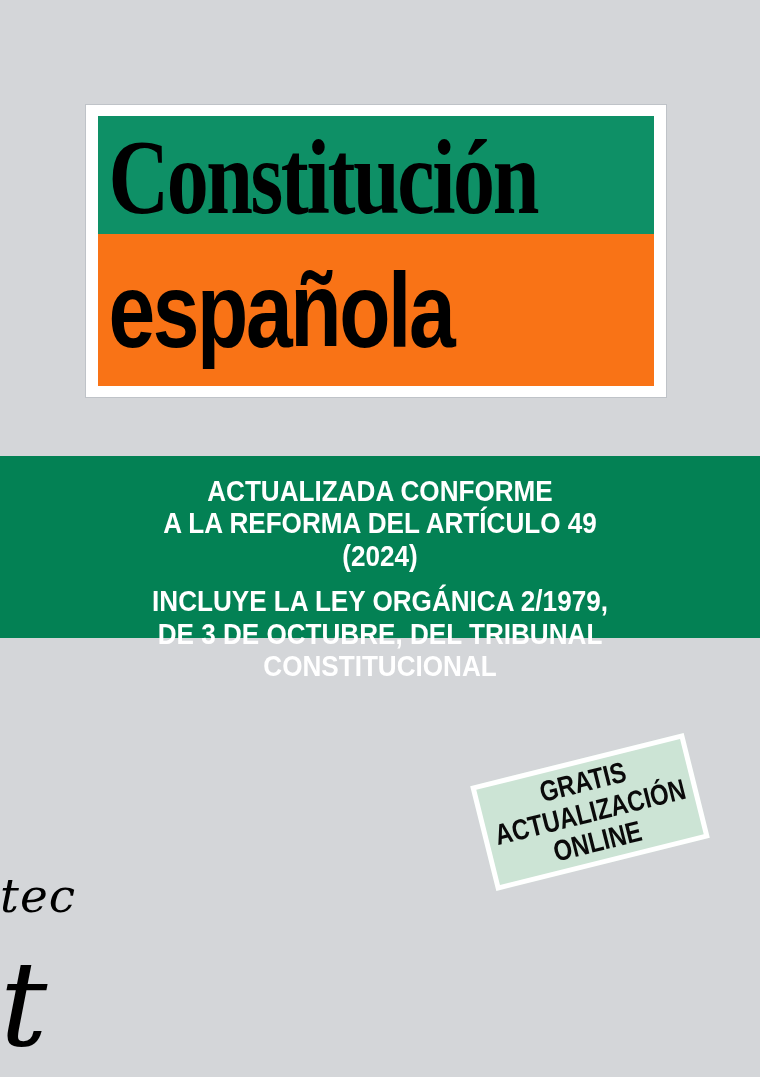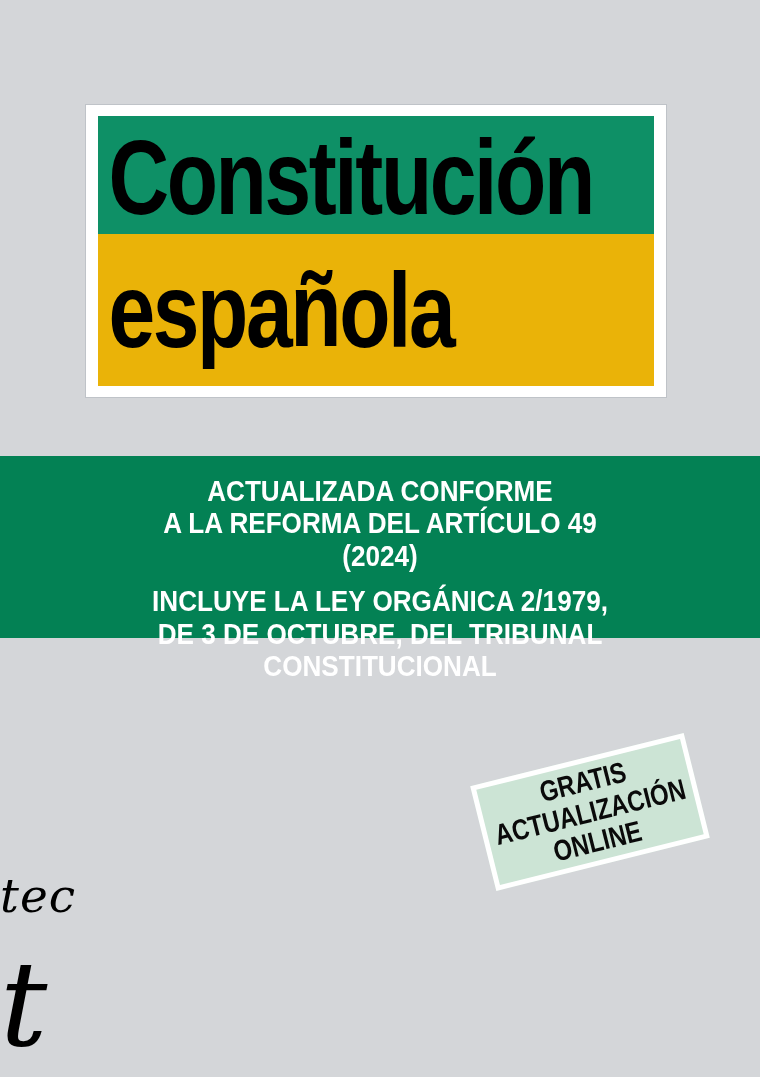--- a/index.html
+++ b/index.html
@@ -33,24 +33,25 @@
     height: 100%;
     display: flex;
     flex-direction: column;
   }
   .band-top {
     height: 118px;
     background: #0e9066;
     display: flex;
     align-items: center;
     overflow: visible;
+    font-family: Liberation Serif, serif;
   }
   .band-bottom {
     flex: 1;
-    background: #eab308;
+    background: #f97316;
     display: flex;
     align-items: center;
     overflow: visible;
   }
   .title-text {
     font-weight: bold;
     font-size: 105px;
     line-height: 1;
     color: #000000;
     letter-spacing: -3px;

